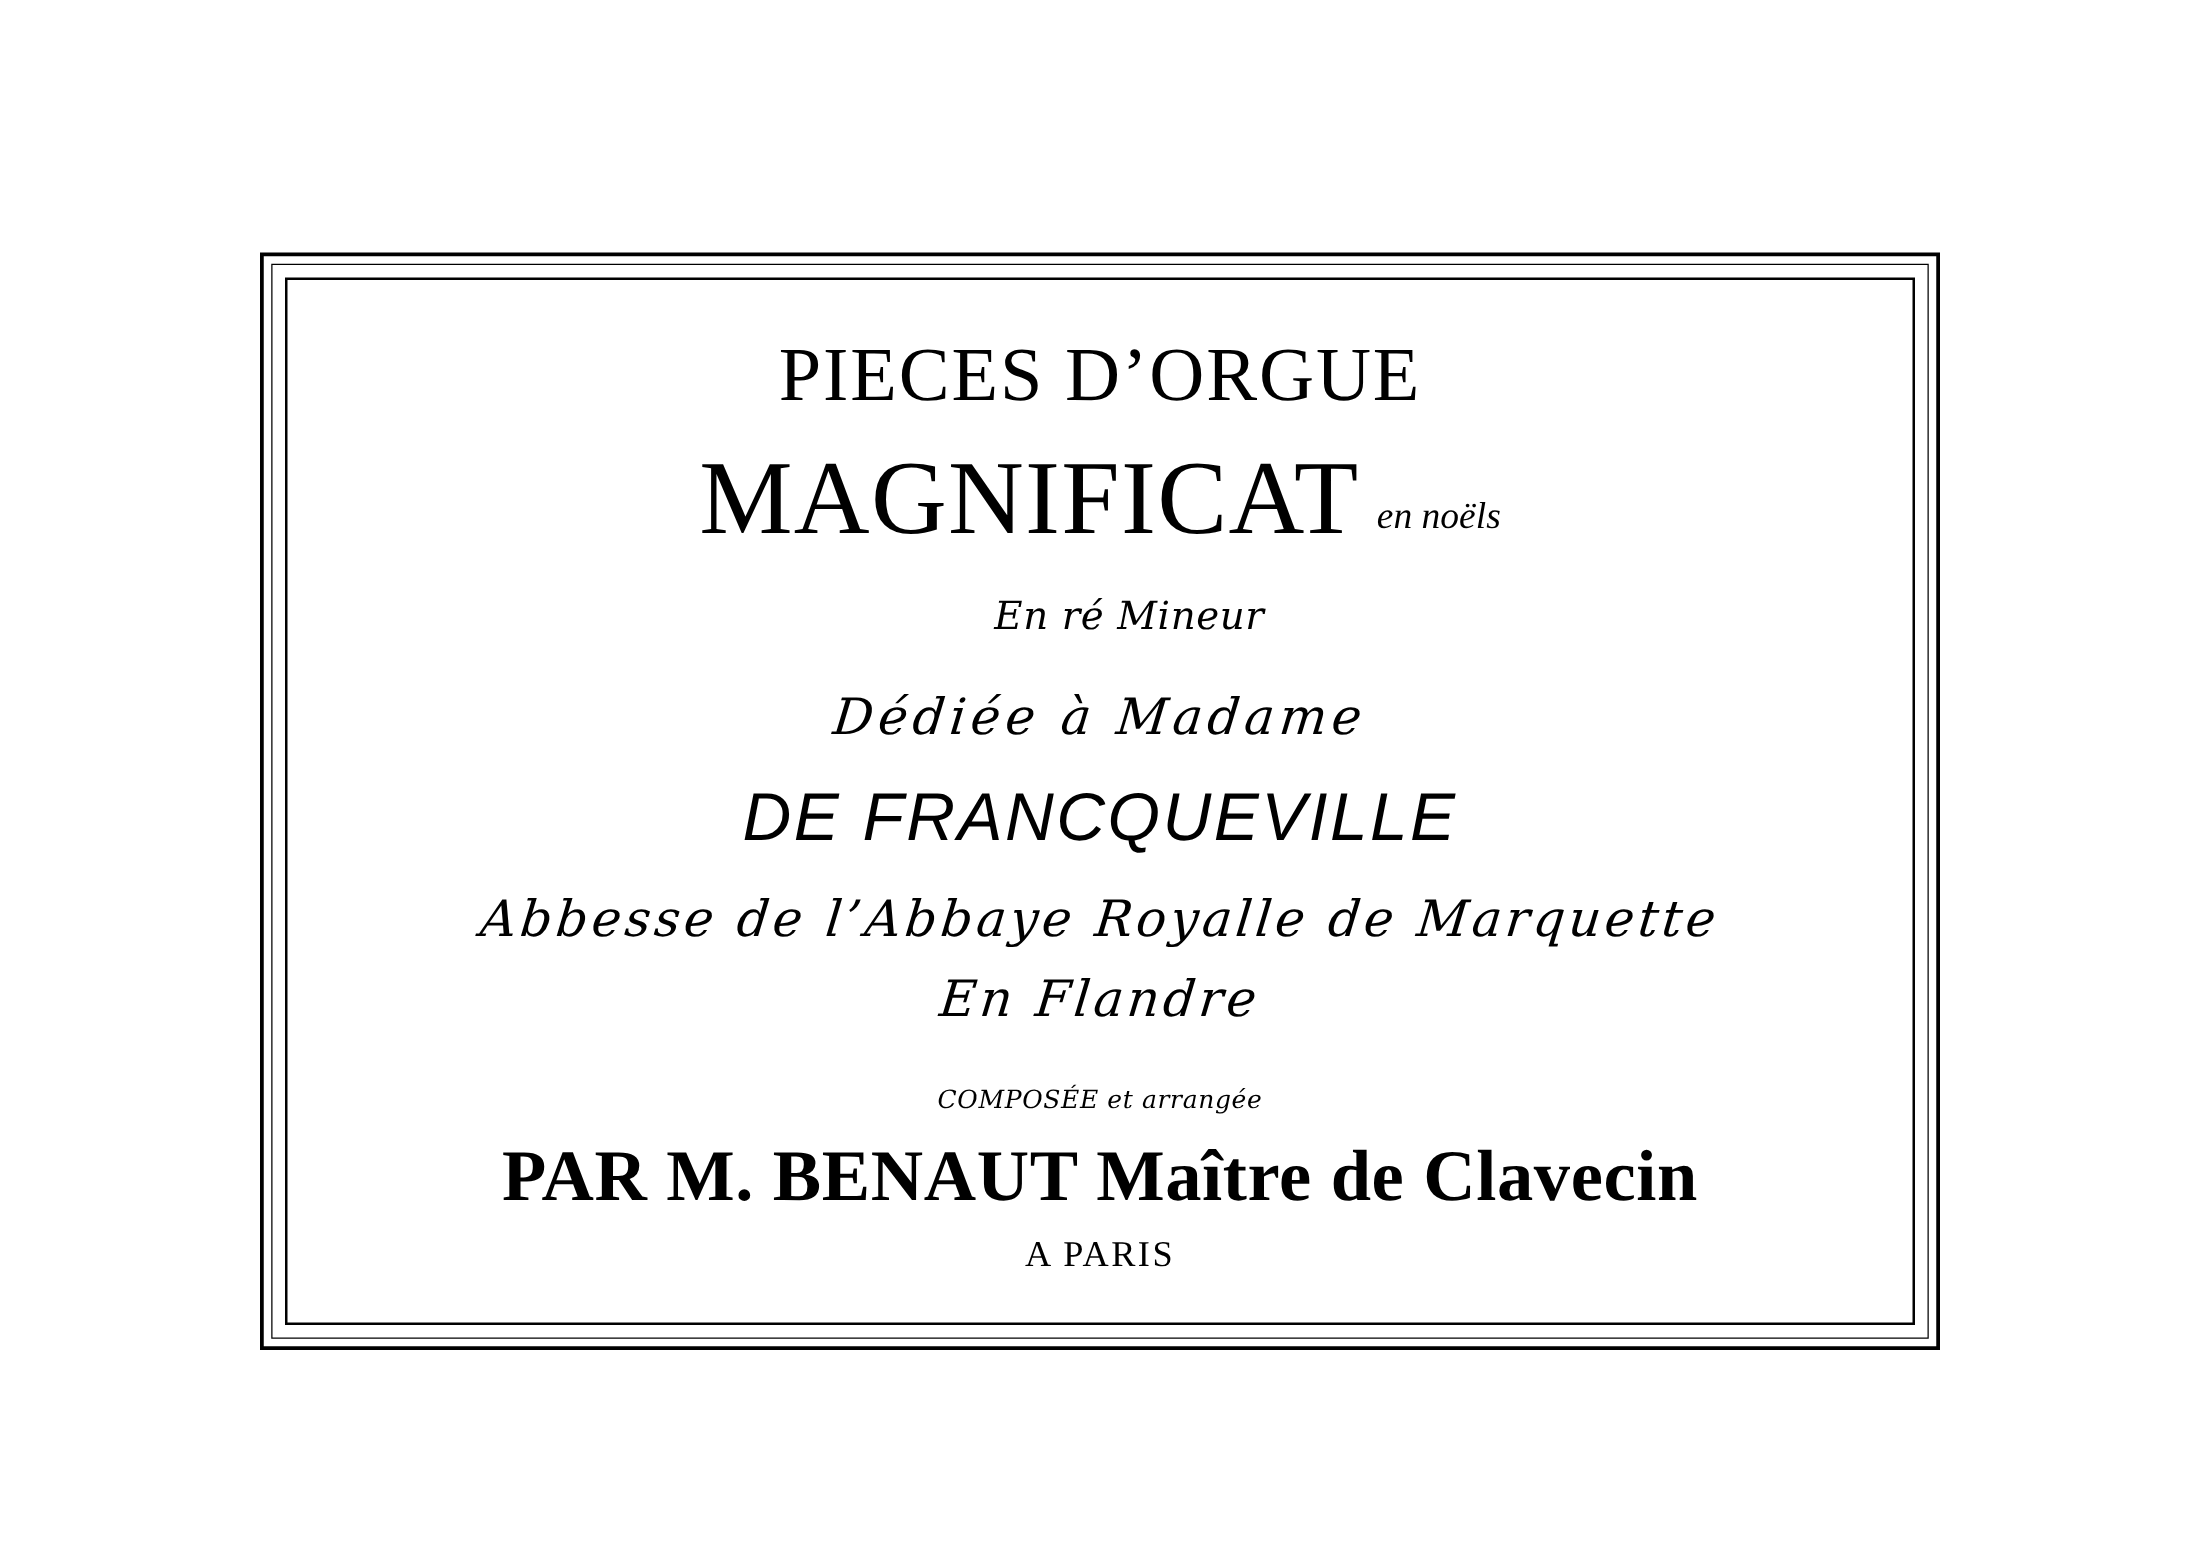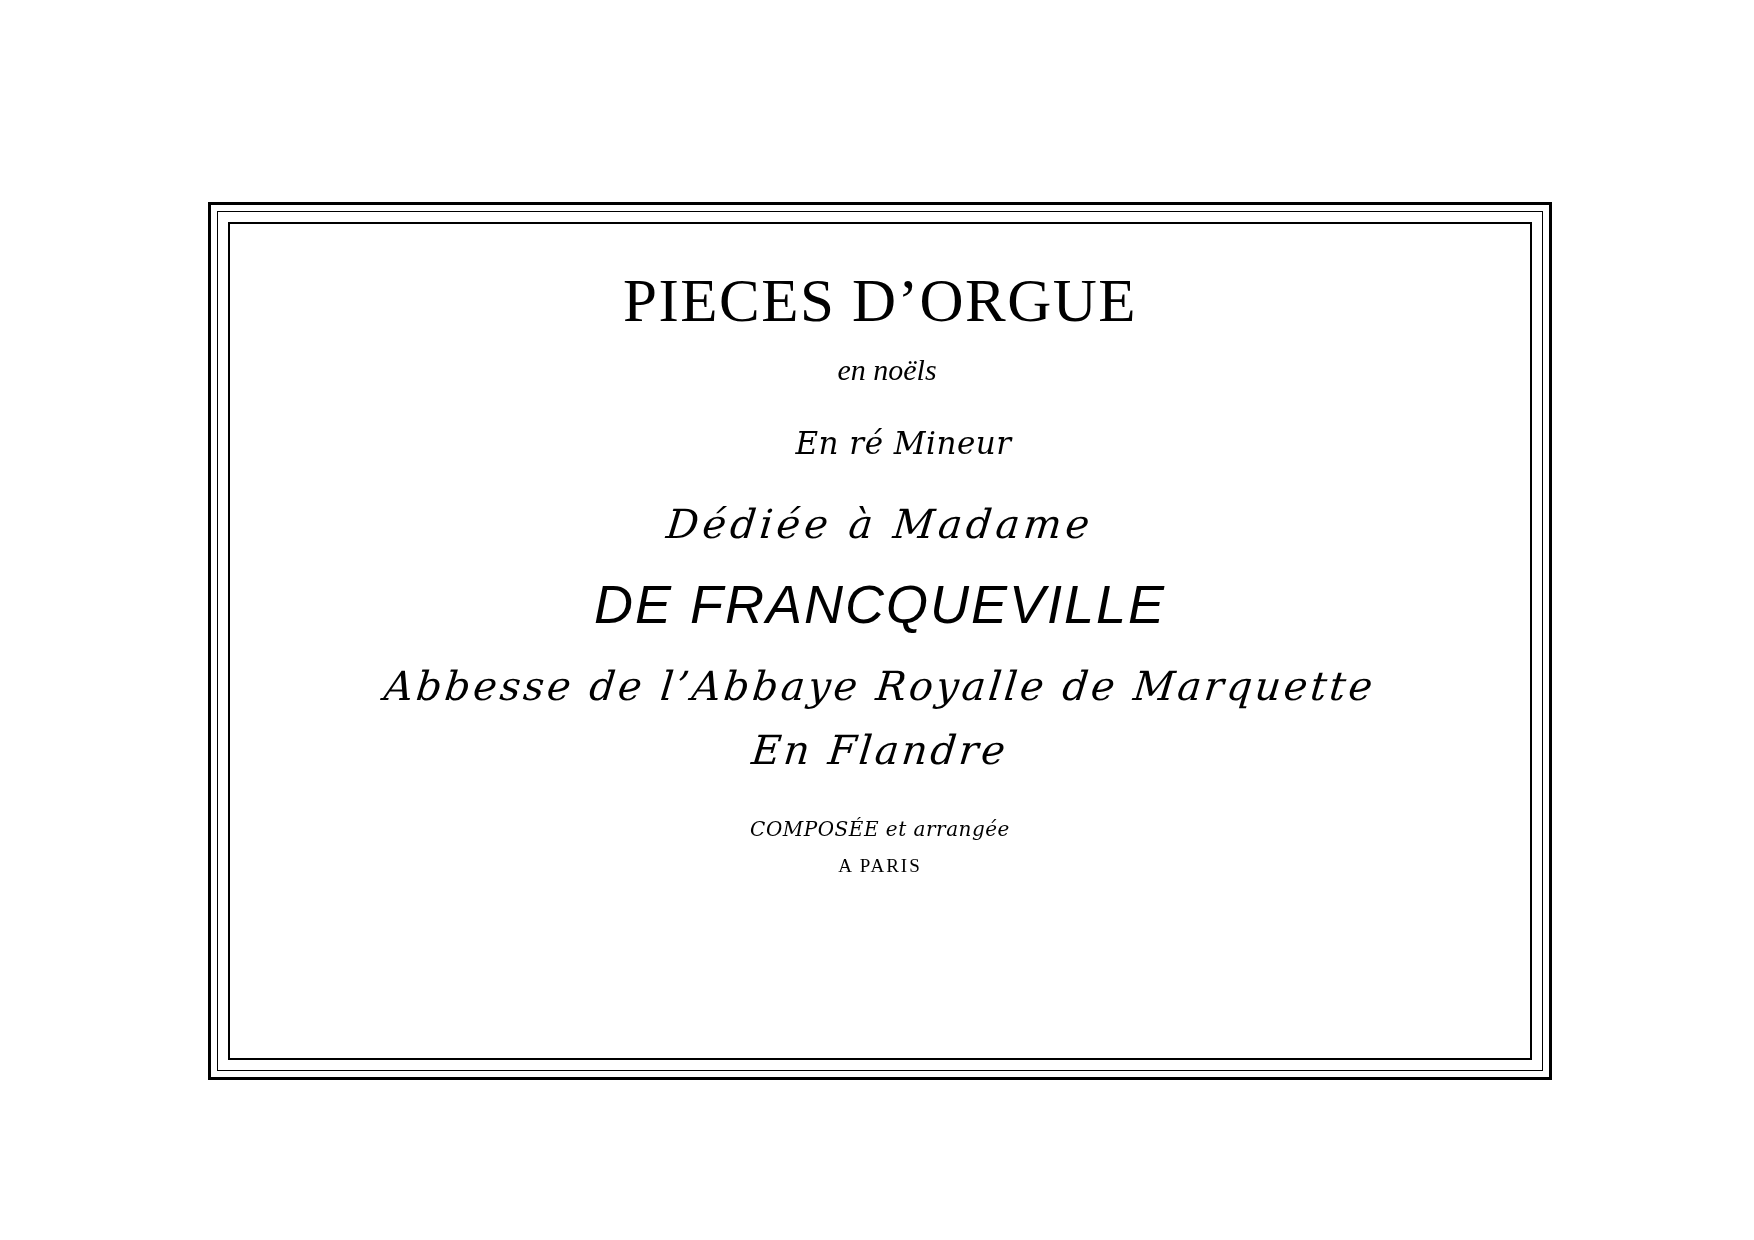--- a/index.html
+++ b/index.html
@@ -153,53 +153,55 @@
   .author-line {
     font-family: "Liberation Serif", serif;
     font-weight: bold;
     font-size: 58px;
     margin-top: 16px;
     letter-spacing: 0.5px;
   }
 
   .city {
     font-family: "Liberation Serif", serif;
-    font-size: 19px;
+    font-size: 29px;
     letter-spacing: 2px;
     margin-top: 14px;
   }
 </style>
 </head>
 <body>
 
 <div id="page">
 
   <div id="frame-outer">
     <div id="frame-middle">
       <div id="frame-inner"></div>
     </div>
   </div>
 
   <div id="content">
 
     <div class="line title-pieces">PIECES D’ORGUE</div>
 
     <div class="magnificat-row">
+      <span class="title-magnificat">MAGNIFICAT</span>
       <span class="title-ennoels">en noëls</span>
     </div>
 
     <div class="line key-line">En ré Mineur</div>
 
     <div class="line script dedicace">Dédiée à Madame</div>
 
     <div class="line dedicatee-name">DE  FRANCQUEVILLE</div>
 
     <div class="line script abbesse">Abbesse de l’Abbaye Royalle de Marquette</div>
 
     <div class="line script flandre">En Flandre</div>
 
     <div class="line composee">COMPOSÉE et arrangée</div>
 
+    <div class="line author-line">PAR M. BENAUT Maître de Clavecin</div>
 
     <div class="line city">A  PARIS</div>
 
   </div>
 </div>
 
 </body></html>

